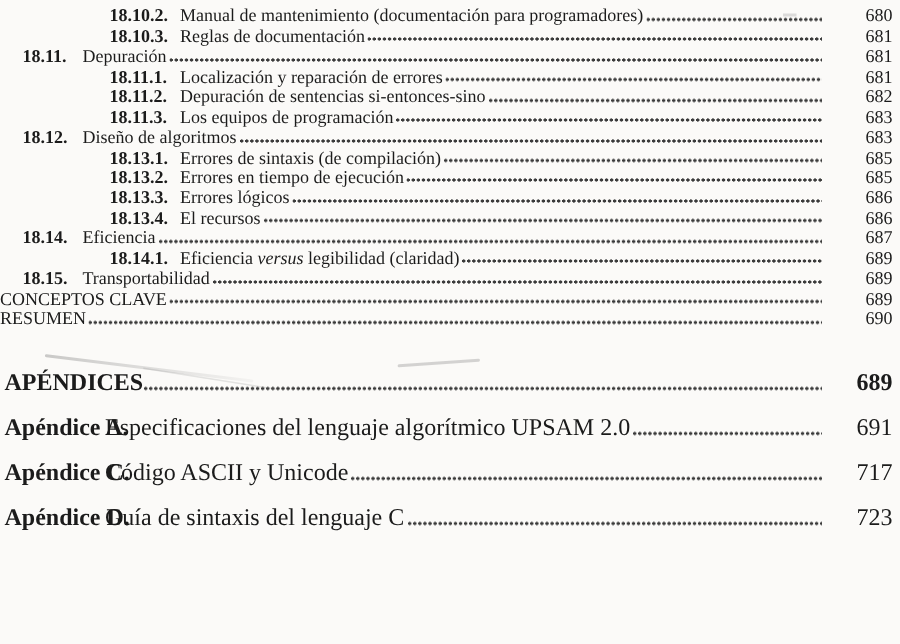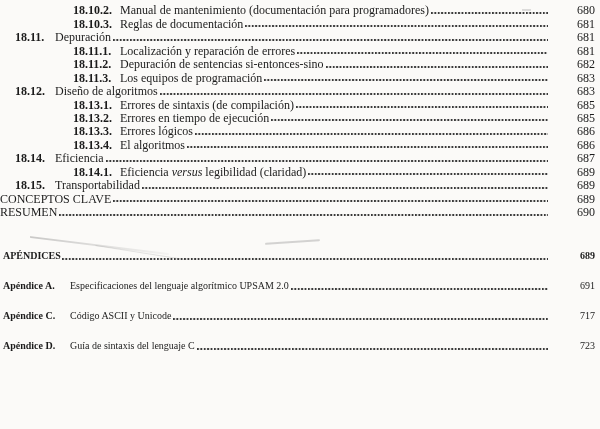--- a/index.html
+++ b/index.html
@@ -40,21 +40,21 @@
 
   #toc-list { padding-top: 3px; }
   .level-0 { }
   .level-1 { padding-left: 15px; }
   .level-1 .label { width: 40px; }
   .level-2 { padding-left: 73px; }
   .level-2 .label { width: 47px; }
 
   #back-list { margin-top: 31px; }
   #back-list .row {
-    font-size: 10px;
+    font-size: 16px;
     line-height: 12.5px;
     height: 13px;
     padding-left: 3px;
     margin-bottom: 17px;
   }
   #back-list .label { width: 67px; }
   #back-list .row.solo .label { width: auto; }
   #back-list .row.solo .dots { margin-left: 1px; }
   .bold-page .page-num { font-weight: bold; }
 
@@ -129,21 +129,21 @@
         <span class="page-num">685</span>
       </div>
       <div class="row level-2">
         <span class="label">18.13.3.</span>
         <span class="title">Errores lógicos</span>
         <span class="dots"></span>
         <span class="page-num">686</span>
       </div>
       <div class="row level-2">
         <span class="label">18.13.4.</span>
-        <span class="title">El algoritmos</span>
+        <span class="title">El recursos</span>
         <span class="dots"></span>
         <span class="page-num">686</span>
       </div>
       <div class="row level-1">
         <span class="label">18.14.</span>
         <span class="title">Eficiencia</span>
         <span class="dots"></span>
         <span class="page-num">687</span>
       </div>
       <div class="row level-2">

